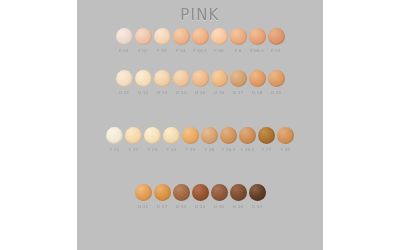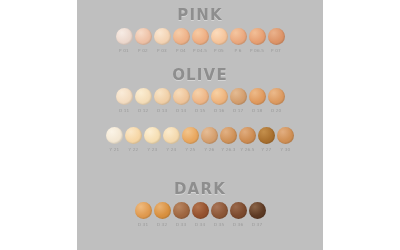--- a/index.html
+++ b/index.html
@@ -24,21 +24,21 @@
   }
   .shade-group {
     position: absolute;
     left: 0;
     width: 246px;
   }
   .group-title {
     text-align: center;
     color: #8e8e8e;
     font-size: 15px;
-    font-weight: 700;
+    font-weight: 400;
     letter-spacing: 1.2px;
     font-family: "DejaVu Sans", sans-serif;
     line-height: 18px;
     height: 18px;
     margin: 0;
     text-shadow: 0 1px 0 rgba(255,255,255,0.35);
   }
   .swatch-row {
     display: flex;
     justify-content: center;
@@ -116,21 +116,20 @@
           <span class="swatch-dot" style="width: 17px; height: 17px; background: radial-gradient(circle at 34% 28%, rgb(242, 191, 151) 0%, rgb(231, 159, 114) 55%, rgb(231, 159, 114) 100%); box-shadow: rgba(0, 0, 0, 0.14) -1px -1px 1.5px inset;"></span>
           <span class="swatch-label">P 06.5</span>
         </div>
         <div class="swatch-cell">
           <span class="swatch-dot" style="width: 17px; height: 17px; background: radial-gradient(circle at 34% 28%, rgb(234, 178, 140) 0%, rgb(221, 148, 104) 55%, rgb(221, 148, 104) 100%); box-shadow: rgba(0, 0, 0, 0.14) -1px -1px 1.5px inset;"></span>
           <span class="swatch-label">P 07</span>
         </div>
       </div>
     </div>
     <div class="shade-group" id="group-olive">
-      <div class="group-title">OLIVE</div>
       <div class="swatch-row">
         <div class="swatch-cell">
           <span class="swatch-dot" style="width: 17px; height: 17px; background: radial-gradient(circle at 34% 28%, rgb(250, 236, 217) 0%, rgb(243, 220, 193) 55%, rgb(243, 220, 193) 100%); box-shadow: rgba(0, 0, 0, 0.14) -1px -1px 1.5px inset;"></span>
           <span class="swatch-label">O 11</span>
         </div>
         <div class="swatch-cell">
           <span class="swatch-dot" style="width: 17px; height: 17px; background: radial-gradient(circle at 34% 28%, rgb(251, 238, 211) 0%, rgb(244, 221, 185) 55%, rgb(244, 221, 185) 100%); box-shadow: rgba(0, 0, 0, 0.14) -1px -1px 1.5px inset;"></span>
           <span class="swatch-label">O 12</span>
         </div>
         <div class="swatch-cell">
@@ -201,21 +200,20 @@
           <span class="swatch-dot" style="width: 17px; height: 17px; background: radial-gradient(circle at 34% 28%, rgb(196, 143, 76) 0%, rgb(169, 112, 47) 55%, rgb(169, 112, 47) 100%); box-shadow: rgba(0, 0, 0, 0.14) -1px -1px 1.5px inset;"></span>
           <span class="swatch-label">Y 27</span>
         </div>
         <div class="swatch-cell">
           <span class="swatch-dot" style="width: 17px; height: 17px; background: radial-gradient(circle at 34% 28%, rgb(226, 174, 129) 0%, rgb(208, 144, 85) 55%, rgb(208, 144, 85) 100%); box-shadow: rgba(0, 0, 0, 0.14) -1px -1px 1.5px inset;"></span>
           <span class="swatch-label">Y 30</span>
         </div>
       </div>
     </div>
     <div class="shade-group" id="group-dark">
-      <div class="group-title">DARK</div>
       <div class="swatch-row">
         <div class="swatch-cell">
           <span class="swatch-dot" style="width: 17px; height: 17px; background: radial-gradient(circle at 34% 28%, rgb(239, 187, 128) 0%, rgb(224, 154, 79) 55%, rgb(224, 154, 79) 100%); box-shadow: rgba(0, 0, 0, 0.14) -1px -1px 1.5px inset;"></span>
           <span class="swatch-label">D 31</span>
         </div>
         <div class="swatch-cell">
           <span class="swatch-dot" style="width: 17px; height: 17px; background: radial-gradient(circle at 34% 28%, rgb(233, 178, 115) 0%, rgb(216, 144, 63) 55%, rgb(216, 144, 63) 100%); box-shadow: rgba(0, 0, 0, 0.14) -1px -1px 1.5px inset;"></span>
           <span class="swatch-label">D 32</span>
         </div>
         <div class="swatch-cell">

